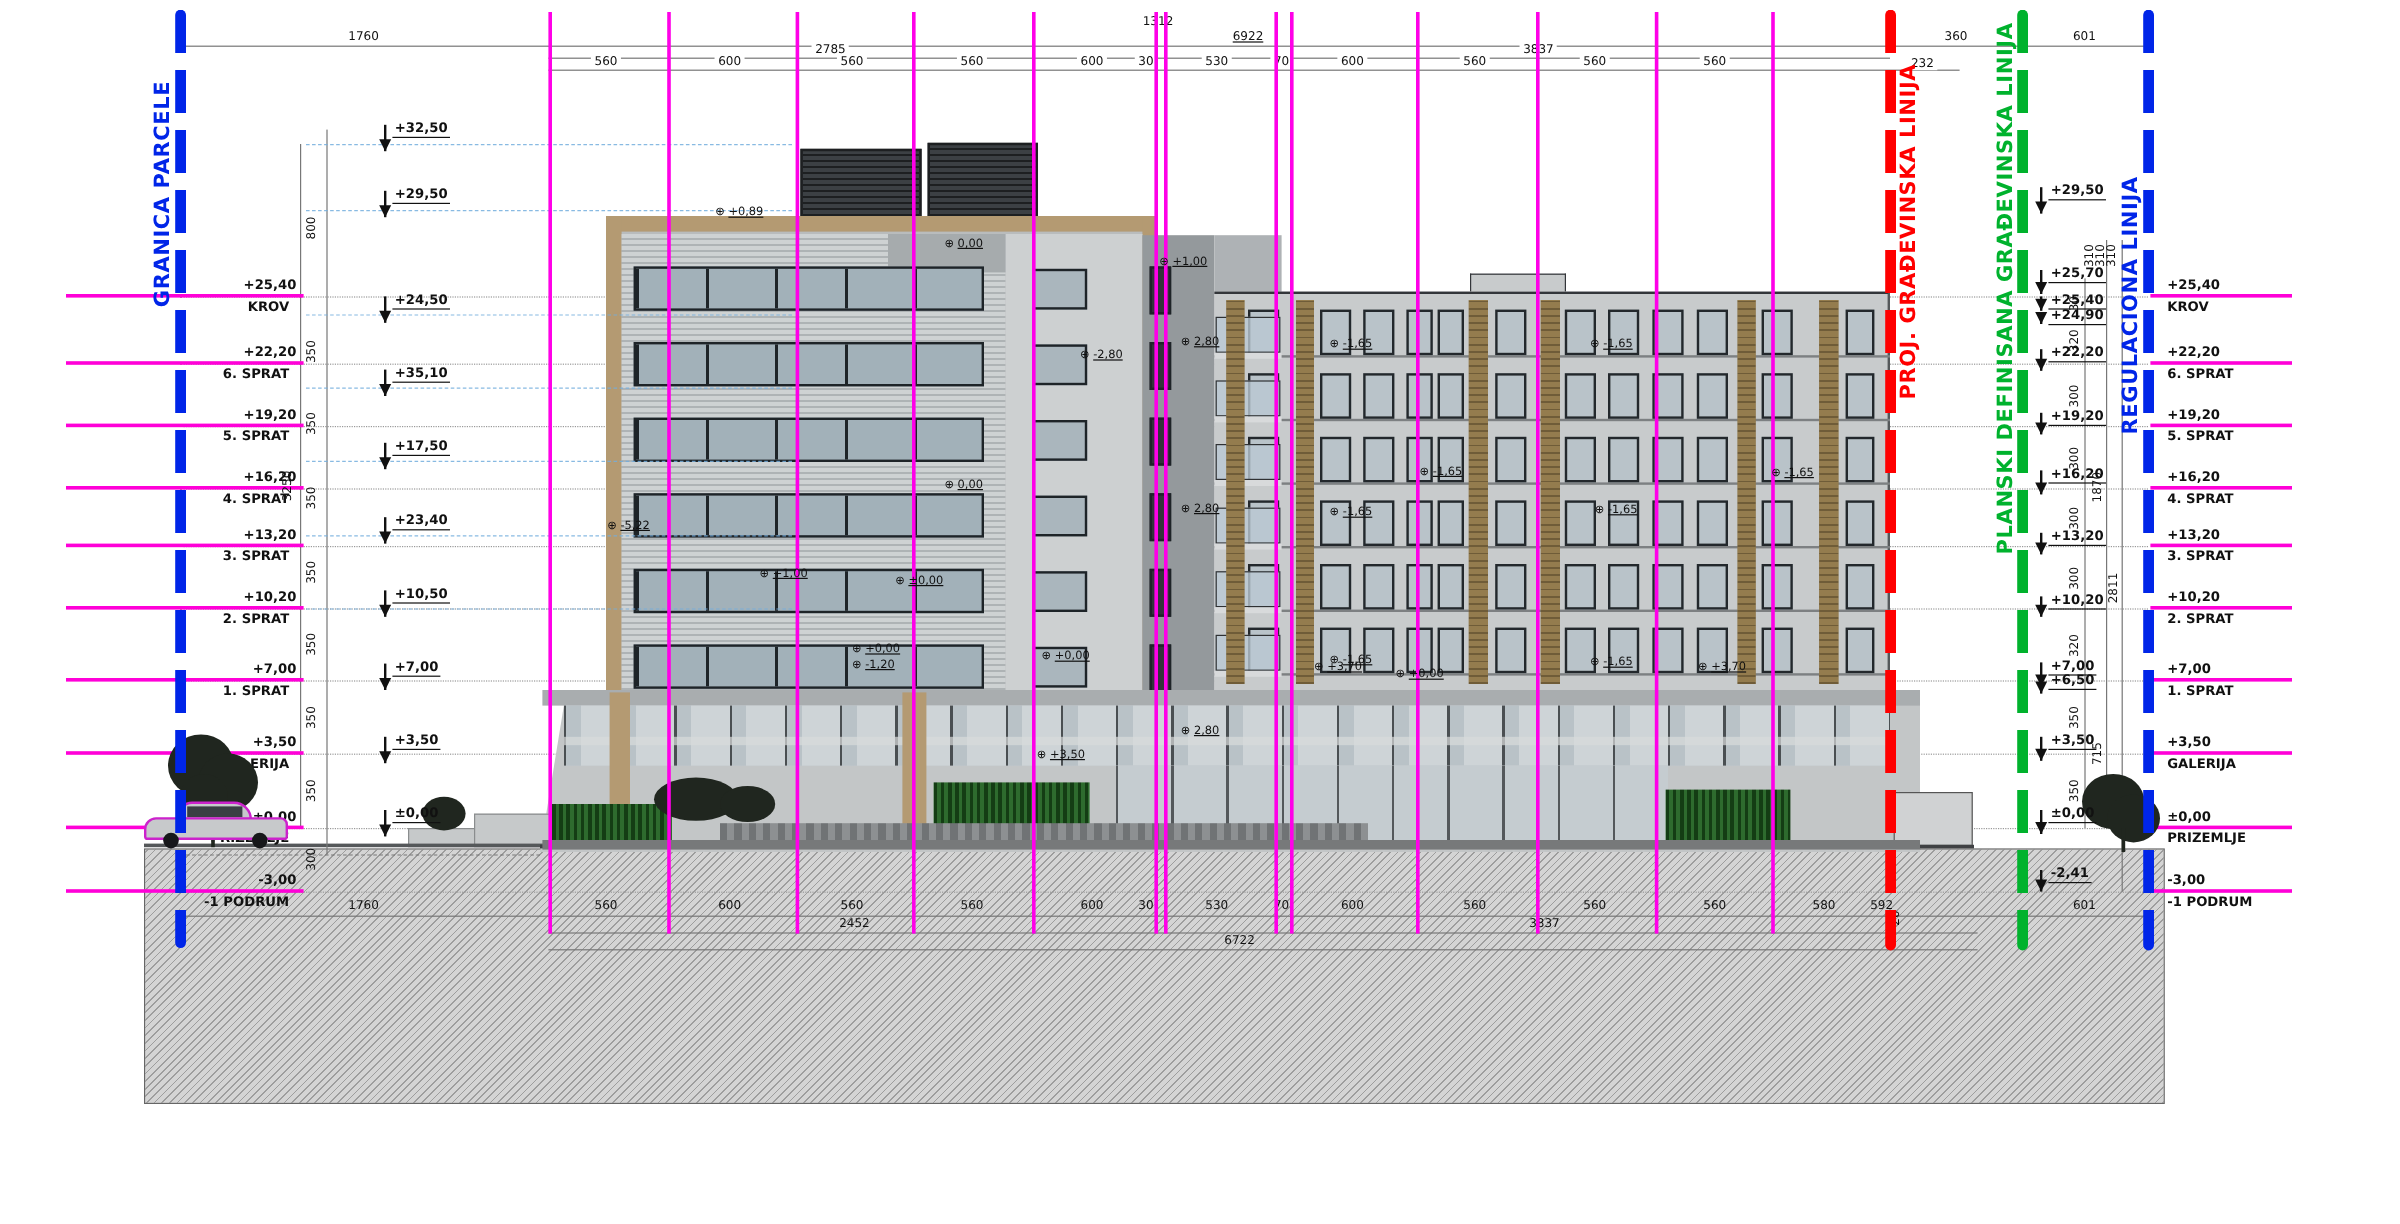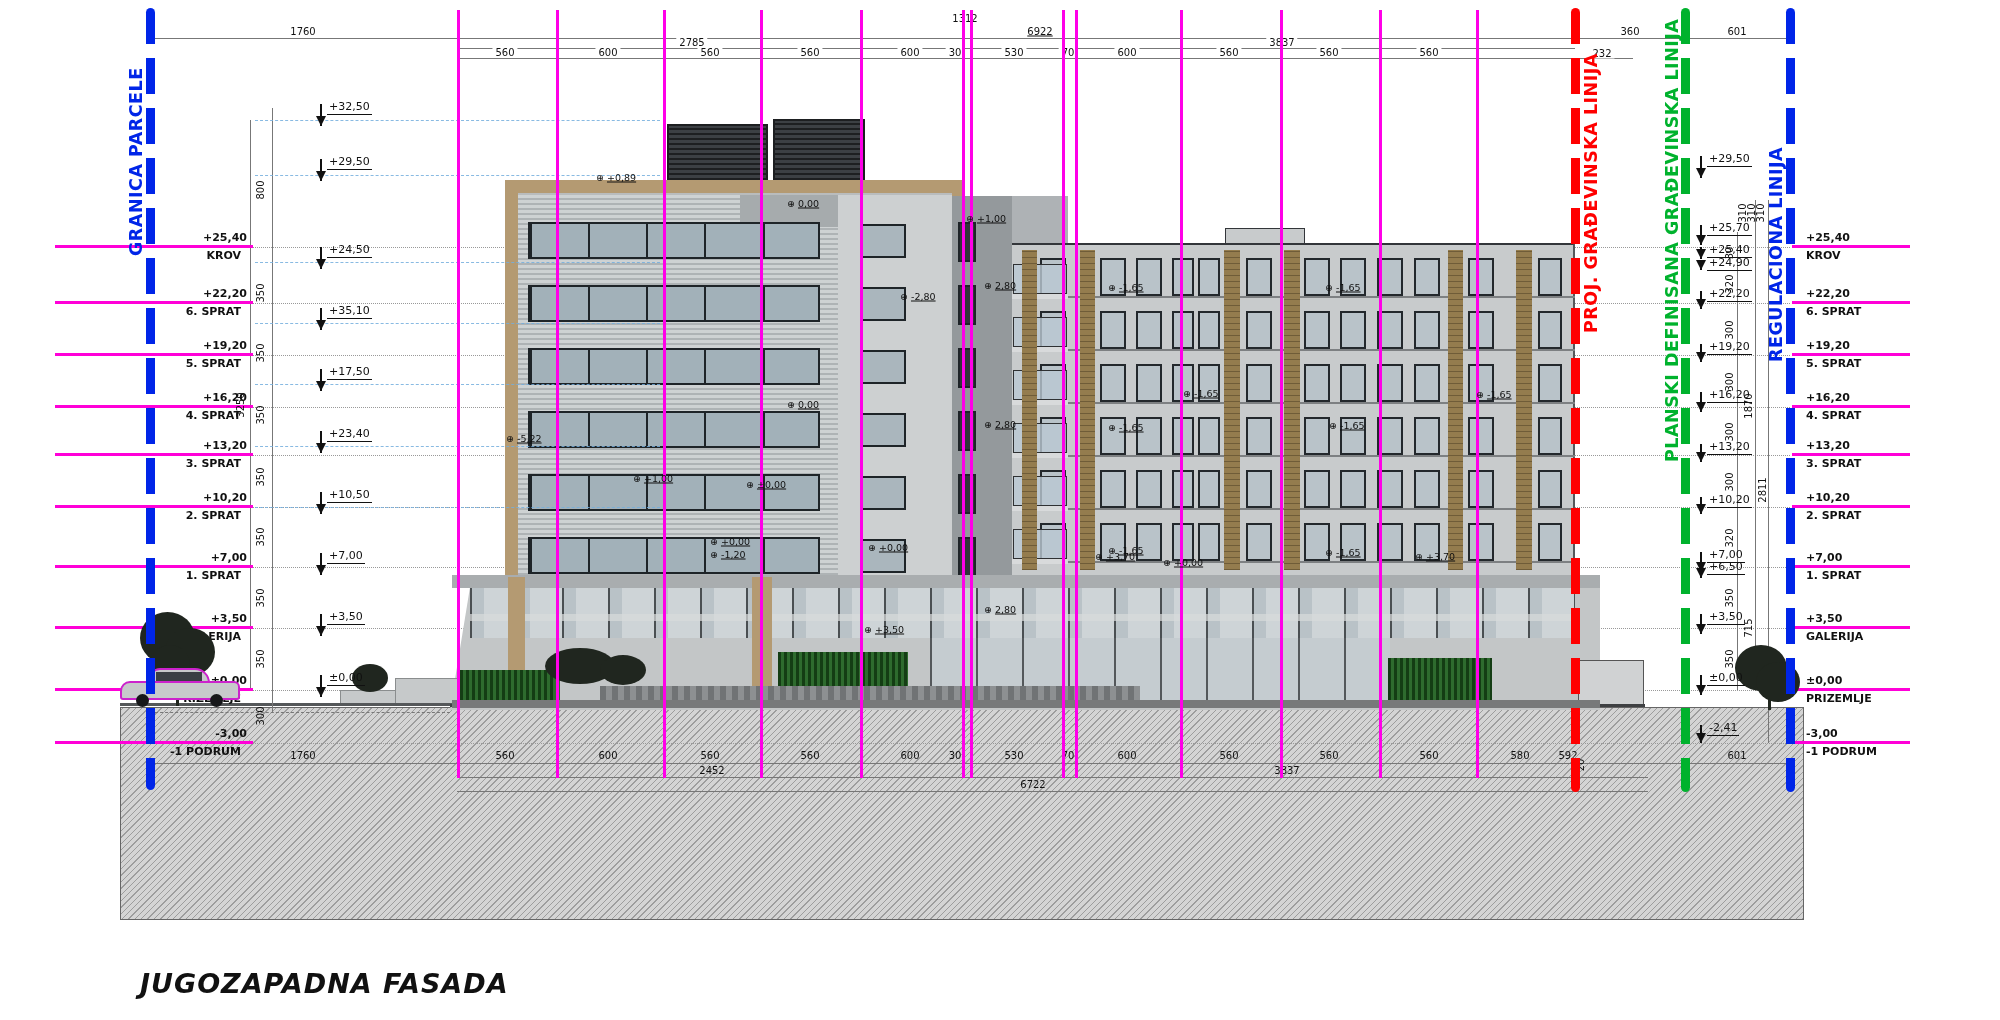--- a/index.html
+++ b/index.html
@@ -20,21 +20,21 @@
   
   .dimline{position:absolute;border-top:1px solid #777;z-index:4;}
   .dimvline{position:absolute;border-left:1px solid #777;z-index:4;}
   .chip{position:absolute;font-size:10px;white-space:nowrap;transform:translate(-50%,-50%);z-index:5;}
   .chip.bgw{background:#fff;padding:0 3px;}
   .chip.rot{transform:translate(-50%,-50%) rotate(-90deg);}
   
   .em{position:absolute;z-index:7;}
   .em-line{position:absolute;left:0;top:4px;width:1.5px;background:#111;}
   .em-tri{position:absolute;width:0;height:0;border-left:5px solid transparent;border-right:5px solid transparent;border-top:10px solid #111;}
-  .em-t{position:absolute;left:7px;top:0;font-size:11px;font-weight:normal;border-bottom:1.5px solid #111;padding:0 2px 1px 2px;white-space:nowrap;}
+  .em-t{position:absolute;left:7px;top:0;font-size:11px;font-weight:bold;border-bottom:1.5px solid #111;padding:0 2px 1px 2px;white-space:nowrap;}
   
   .fm{position:absolute;font-size:9.5px;white-space:nowrap;z-index:8;transform:translate(0,-50%);color:#111;}
   .fm u{text-decoration:underline;}
   
   .guide{position:absolute;border-top:1.5px dashed #74aede;z-index:4;opacity:.85;}
   
   #ground{left:120px;top:707px;width:1682px;height:211px;z-index:1;border:1px solid #666;
     background:repeating-linear-gradient(-45deg,#9d9d9d 0 1px,#d4d4d4 1px 4.5px);}
   
   .bld{z-index:3;}
@@ -571,14 +571,13 @@
       <div class="fm" style="left:1095px;top:556px;">⊕ <u>+3,70</u></div>
       <div class="fm" style="left:1415px;top:556px;">⊕ <u>+3,70</u></div>
       <div class="fm" style="left:864px;top:629px;">⊕ <u>+3,50</u></div>
       <div class="fm" style="left:746px;top:484px;">⊕ <u>±0,00</u></div>
       <div class="fm" style="left:710px;top:541px;">⊕ <u>+0,00</u></div>
       <div class="fm" style="left:710px;top:554px;">⊕ <u>-1,20</u></div>
       <div class="fm" style="left:868px;top:547px;">⊕ <u>+0,00</u></div>
       <div class="fm" style="left:1163px;top:562px;">⊕ <u>+0,00</u></div>
     </div>
 
-  <div class="abs" id="title">JUGOZAPADNA FASADA</div>
 </div>
 
 </body></html>

